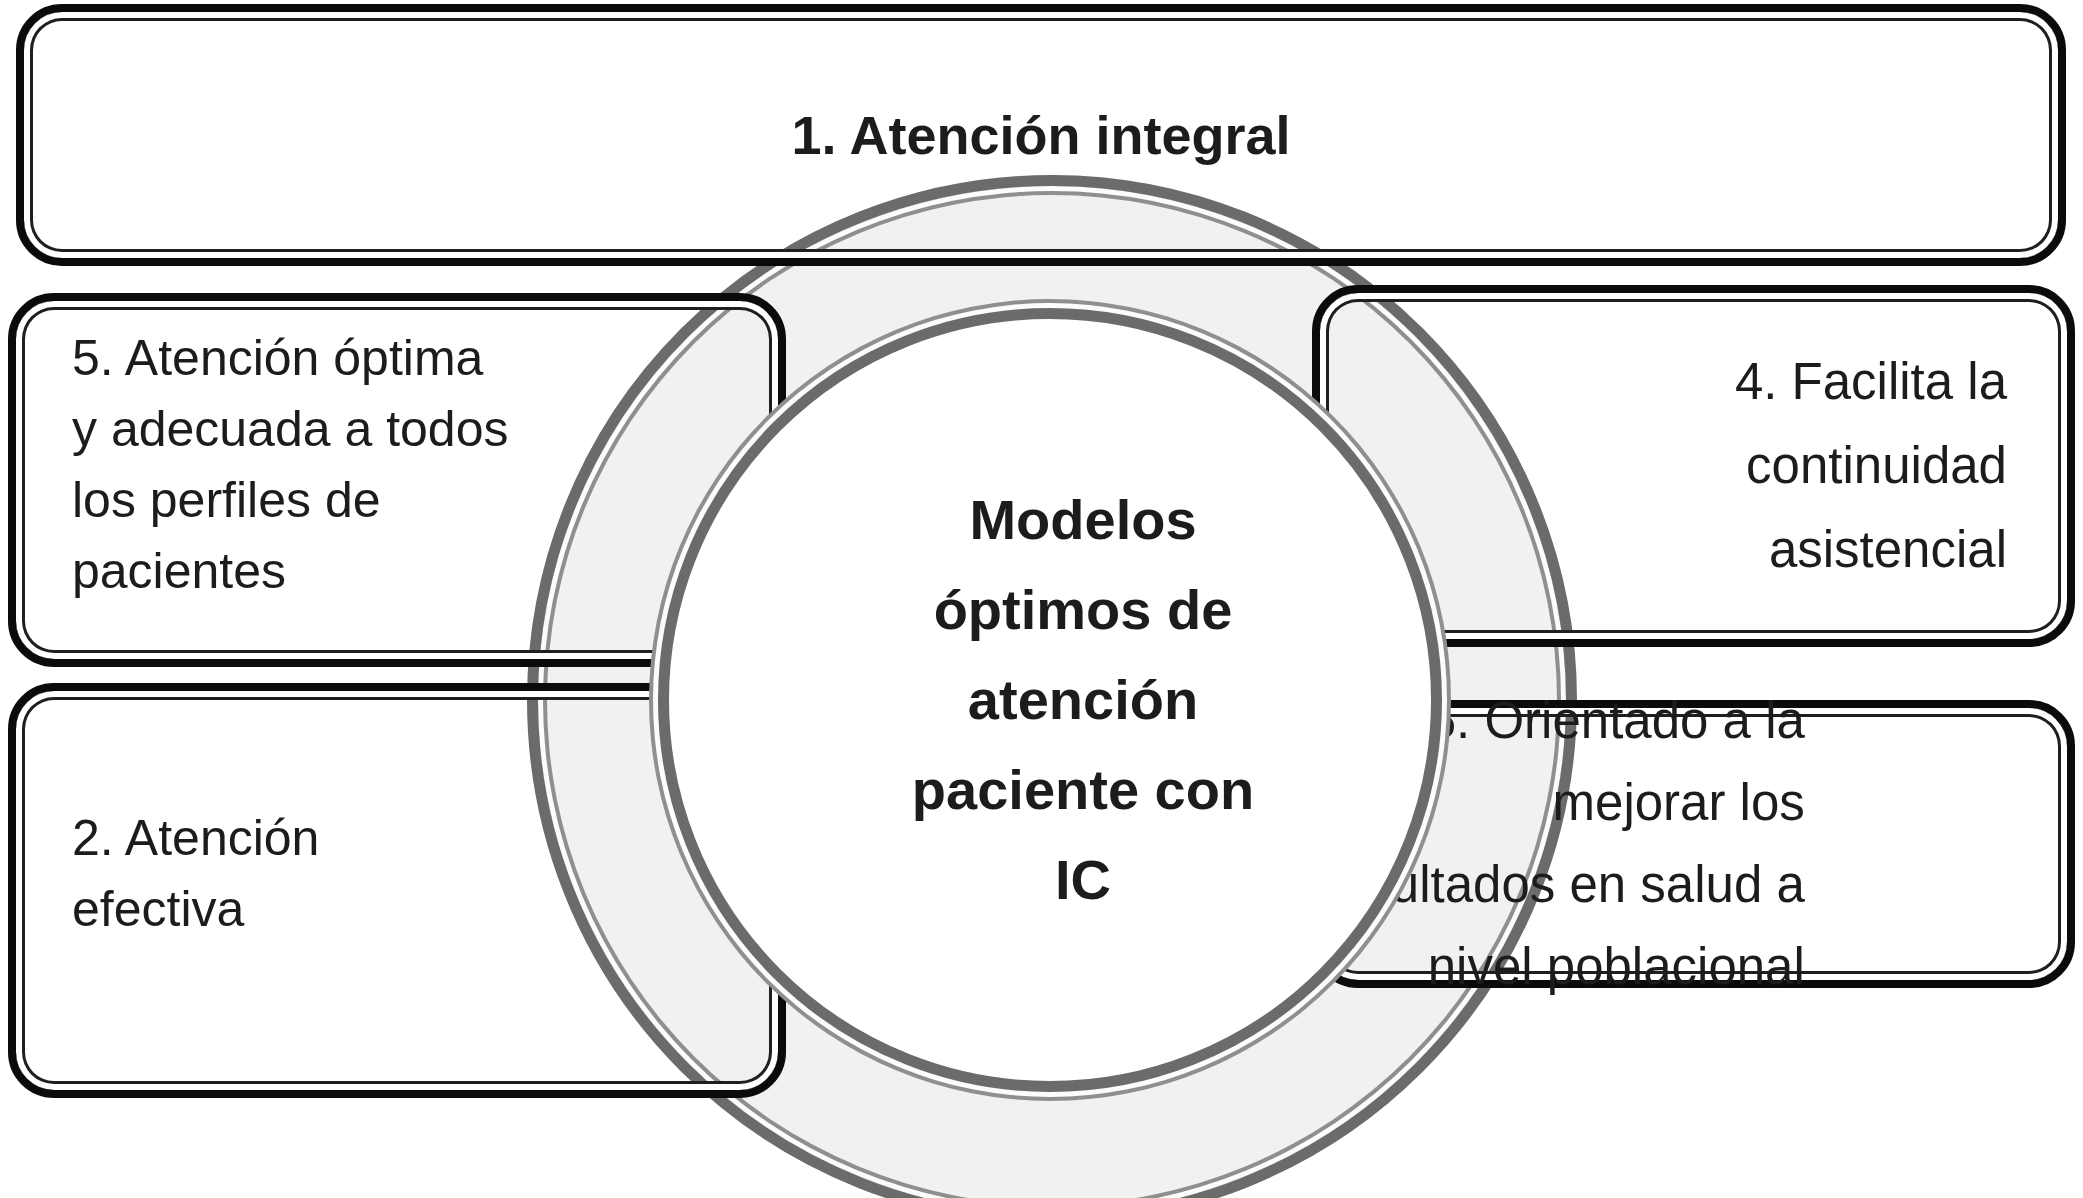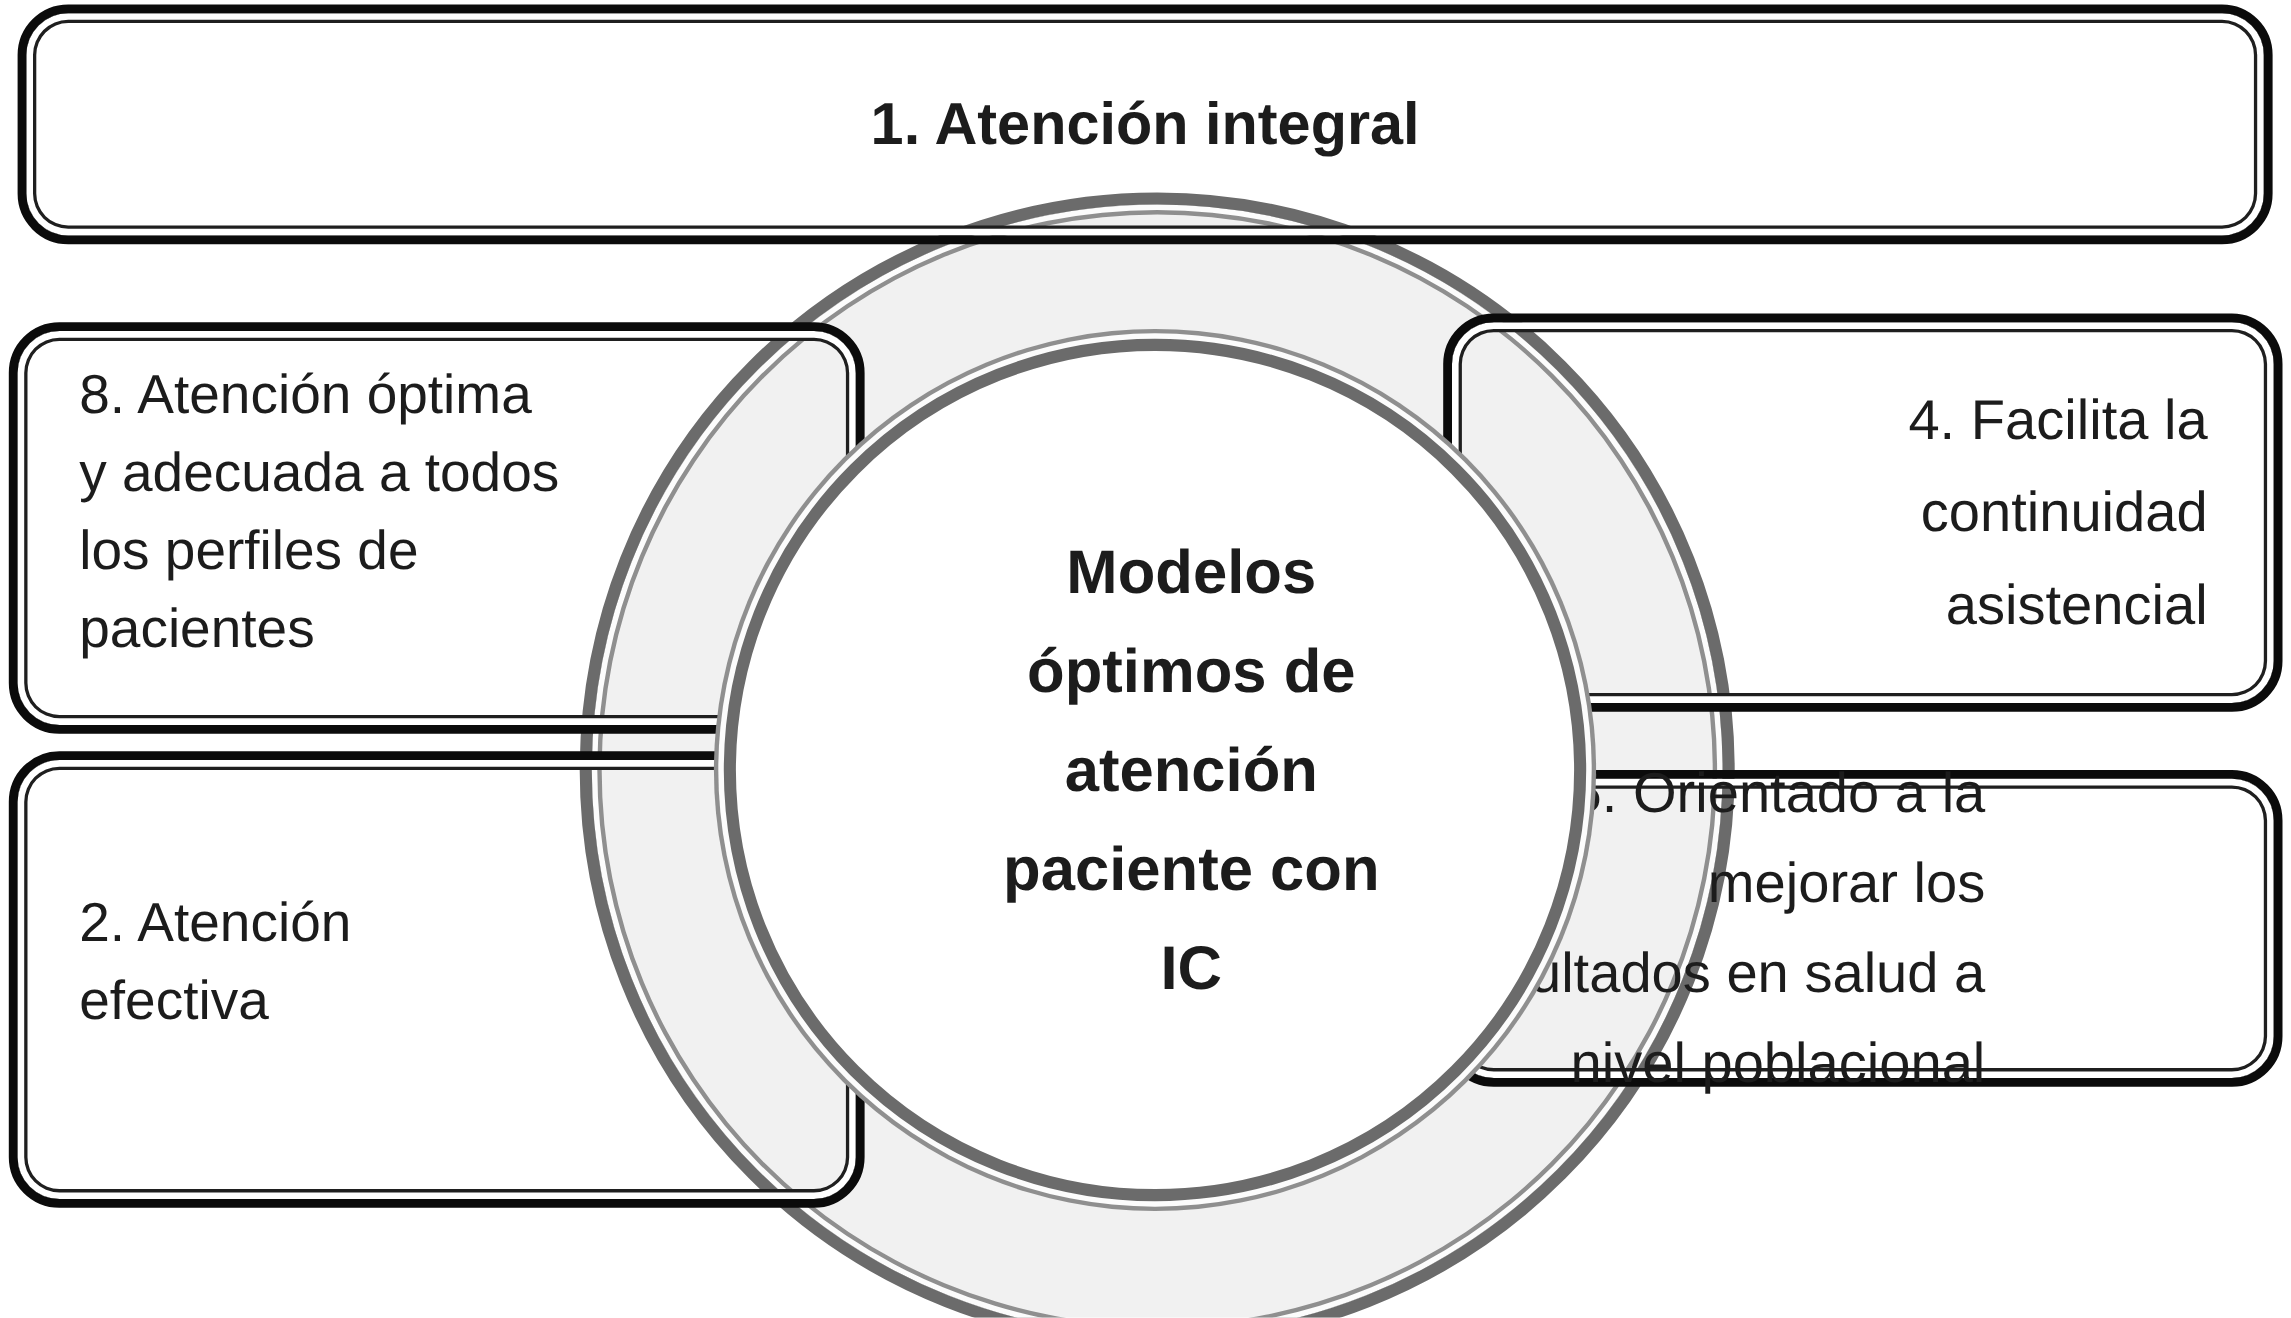--- a/index.html
+++ b/index.html
@@ -52,21 +52,21 @@
     border: 8px solid #0b0b0b;
     border-radius: 46px;
     box-shadow: inset 0 0 0 6px #ffffff, inset 0 0 0 9px #1f1f1f;
     z-index: 2;
   }
   .box-text {
     white-space: pre-line;
     color: #1c1c1c;
   }
   .box1 {
-    left: 16px; top: 4px; width: 2050px; height: 218px;
+    left: 16px; top: 4px; width: 2050px; height: 262px;
     display: flex; align-items: center; justify-content: center;
   }
   .box1 .box-text {
     font-weight: bold;
     font-size: 54px;
     line-height: 66px;
     text-align: center;
   }
   .box2 { left: 8px; top: 293px; width: 778px; height: 374px; }
   .box2 .box-text {
@@ -126,21 +126,21 @@
 
 <div class="stage">
 
   <div class="ring-outer"></div>
 
   <div class="box box1">
     <div class="box-text">1. Atención integral</div>
   </div>
 
   <div class="box box2">
-    <div class="box-text">8. Atención óptima
+    <div class="box-text">5. Atención óptima
 y adecuada a todos
 los perfiles de
 pacientes</div>
   </div>
 
   <div class="box box3">
     <div class="box-text">2. Atención
 efectiva</div>
   </div>
 

